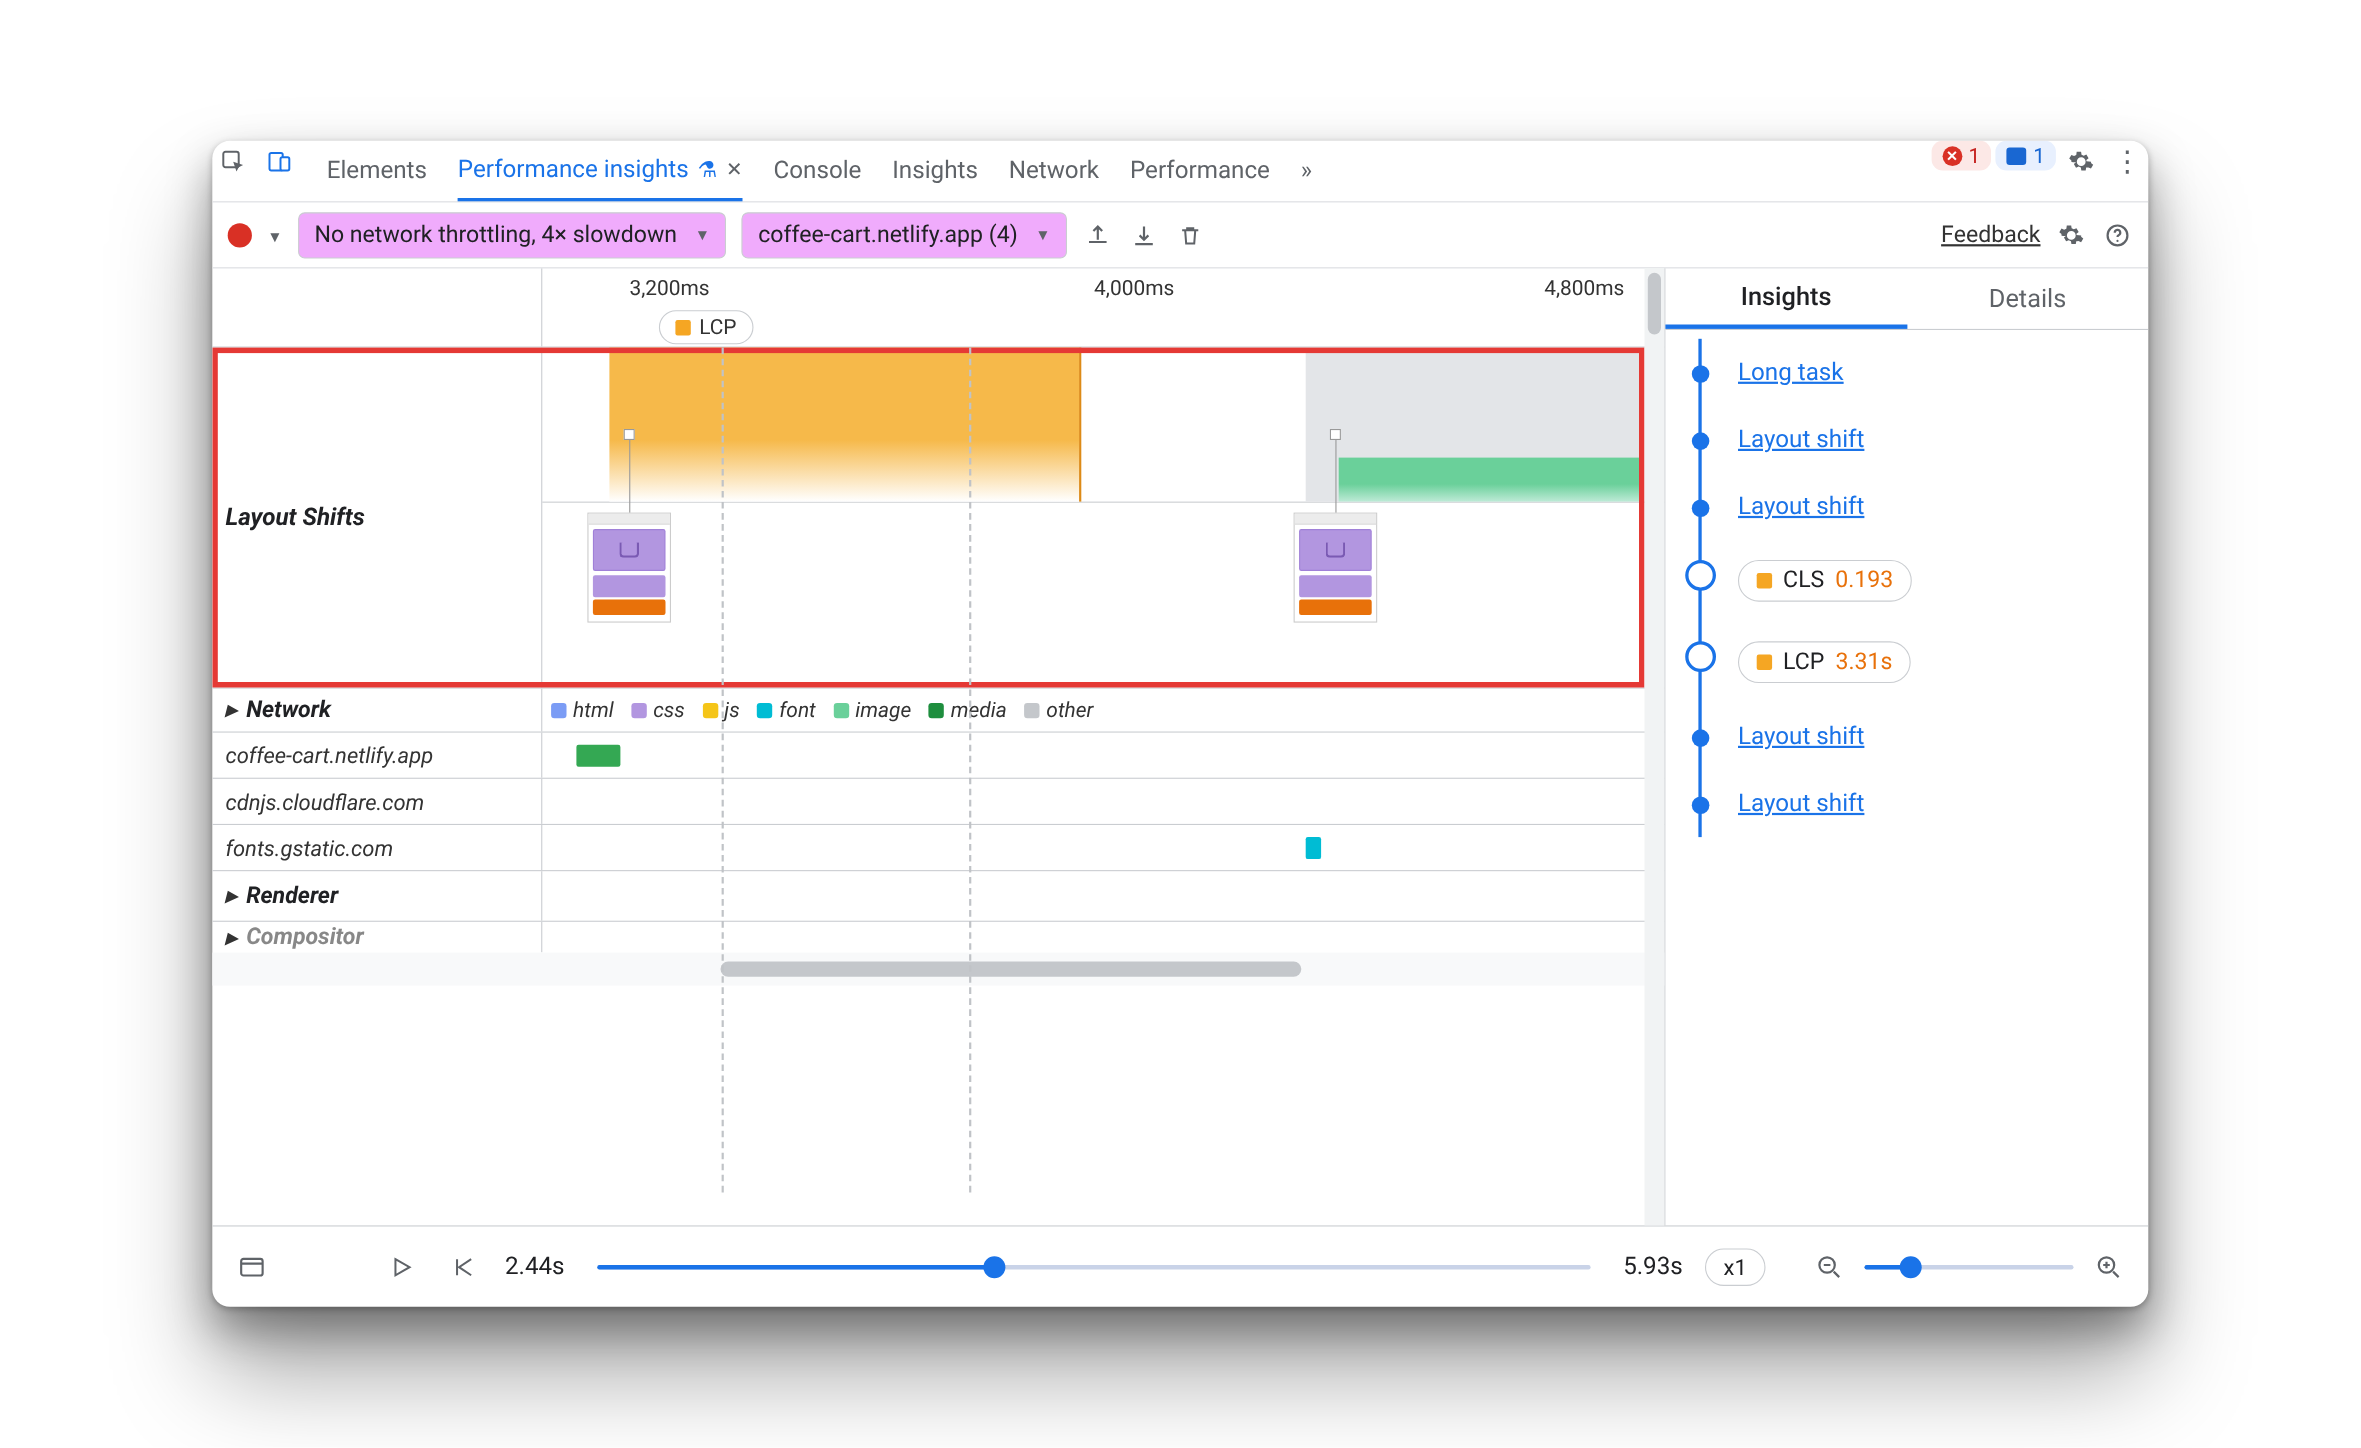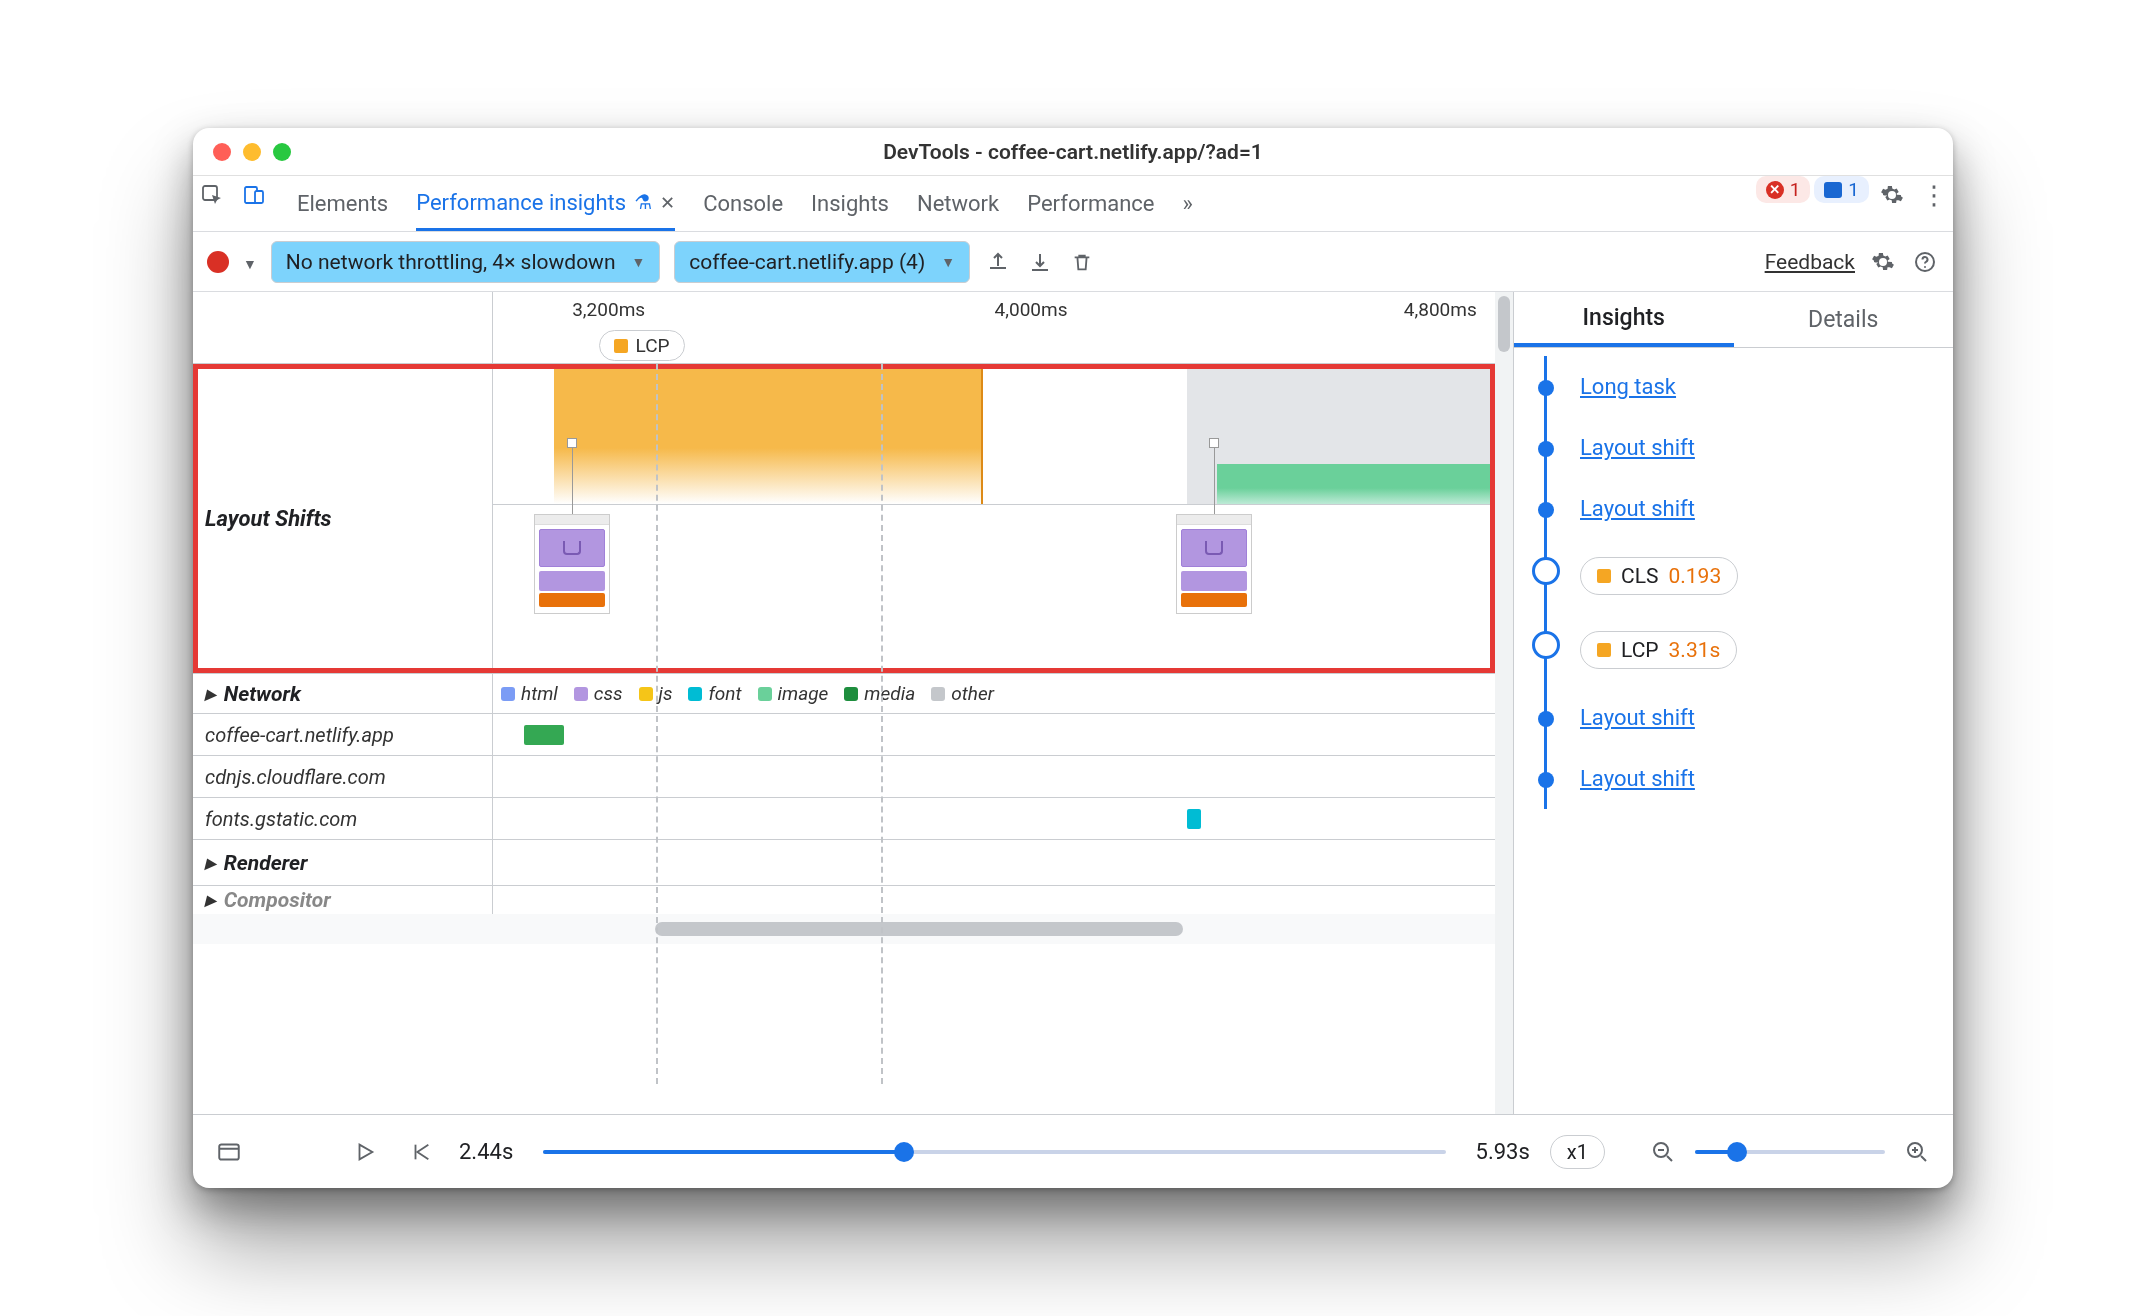--- a/index.html
+++ b/index.html
@@ -46,21 +46,21 @@
   .badge{display:inline-flex;align-items:center;gap:6px;font-size:19px;padding:2px 10px;border-radius:10px;}
   .badge.err{background:#fce8e6;color:#c5221f;}
   .badge.msg{background:#e8f0fe;color:#1967d2;}
   .errdot{width:18px;height:18px;border-radius:50%;background:#d93025;color:#fff;display:flex;align-items:center;justify-content:center;font-size:13px;font-weight:700;}
   .msgicon{width:18px;height:16px;background:#1967d2;border-radius:3px;position:relative;}
   .gear-svg,.kebab,.help-svg{color:#5f6368;}
   
   .toolbar{height:60px;display:flex;align-items:center;gap:14px;padding:0 14px;border-bottom:1px solid var(--border);font-size:21px;}
   .record{width:22px;height:22px;border-radius:50%;background:#d93025;}
   .tri{color:#5f6368;font-size:14px;}
-  .select{height:42px;padding:0 14px;border:1px solid var(--panel-border);border-radius:6px;display:flex;align-items:center;gap:10px;color:#202124;background:#7dd3fc;font-size:21px;}
+  .select{height:42px;padding:0 14px;border:1px solid var(--panel-border);border-radius:6px;display:flex;align-items:center;gap:10px;color:#202124;background:#f0abfc;font-size:21px;}
   .select .tri{margin-left:6px;}
   .tbicon{width:28px;height:28px;display:flex;align-items:center;justify-content:center;color:#5f6368;}
   .feedback{text-decoration:underline;color:#333;font-size:21px;}
   
   .main{flex:1;display:flex;min-height:0;}
   .timeline-col{flex:1;display:flex;flex-direction:column;min-width:0;position:relative;}
   .sidebar-col{width:440px;border-left:1px solid var(--panel-border);display:flex;flex-direction:column;}
   
   .time-header{height:36px;position:relative;border-bottom:1px solid var(--panel-border);font-size:19px;color:#333;}
   .time-header .track-label-col{position:absolute;left:0;top:0;bottom:0;width:300px;border-right:1px solid var(--panel-border);}
@@ -133,28 +133,20 @@
   .metric-pill{display:inline-flex;align-items:center;gap:10px;border:1px solid var(--panel-border);border-radius:24px;padding:6px 16px;font-size:21px;background:#fff;}
   .metric-pill .val{color:var(--orange-dark);}
   
   svg{display:block;}
 </style>
 </head>
 <body>
 
 <div class="window">
 
-  <div class="titlebar">
-    <div class="traffic">
-      <div class="dot red"></div>
-      <div class="dot yellow"></div>
-      <div class="dot green"></div>
-    </div>
-    <div class="title">DevTools - coffee-cart.netlify.app/?ad=1</div>
-  </div>
 
   <div class="tabs-row">
     <div class="iconbtn">
       <svg width="24" height="24" viewBox="0 0 24 24" fill="none" stroke="#5f6368" stroke-width="1.8">
         <rect x="3" y="3" width="14" height="14" rx="2"></rect>
           <path d="M12 12 L21 15 L17 17 L15 21 Z" fill="#5f6368" stroke="none"></path>
       </svg>
     </div>
     <div class="iconbtn" style="color:#1a73e8">
       <svg width="24" height="24" viewBox="0 0 24 24" fill="none" stroke="#1a73e8" stroke-width="1.8">

